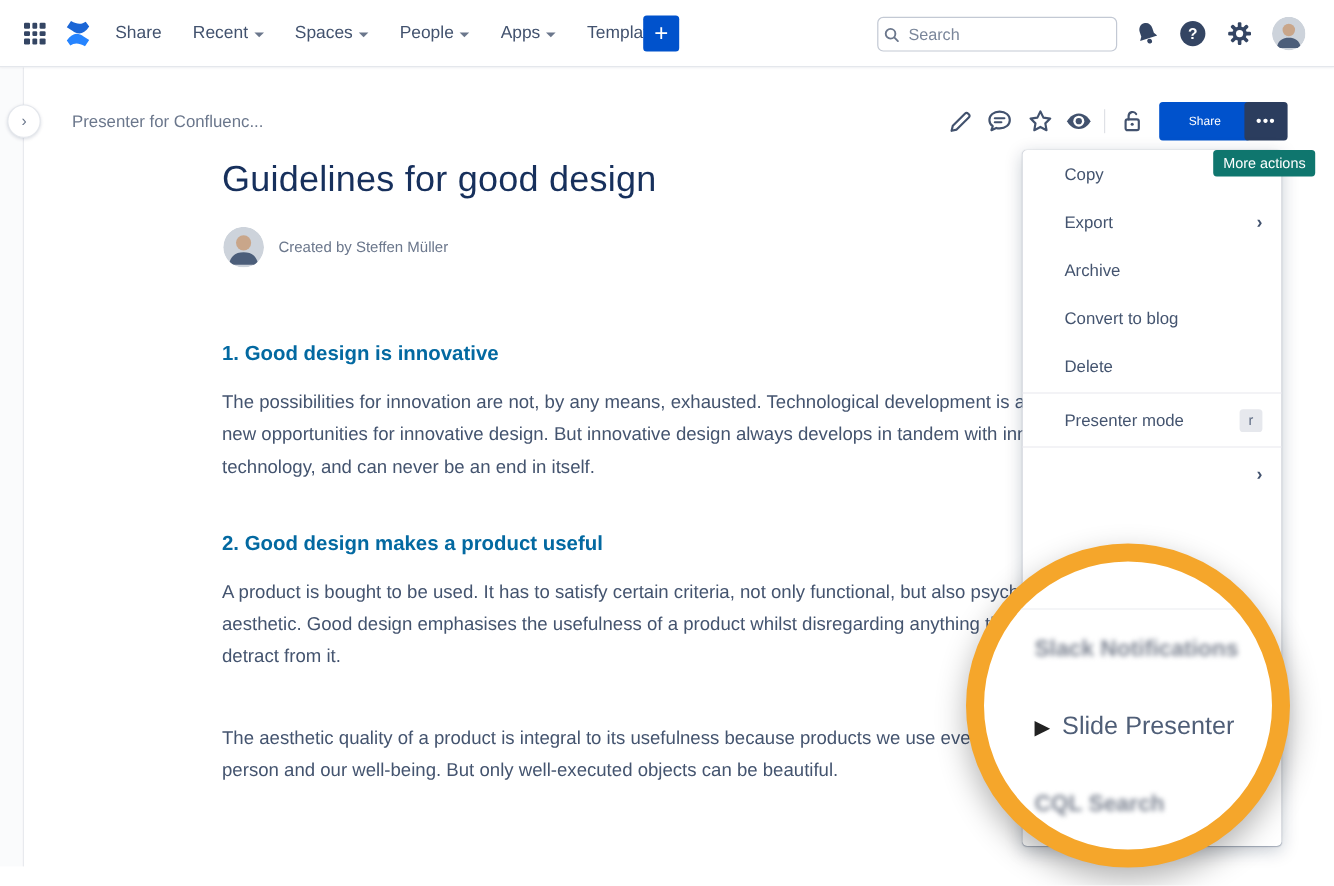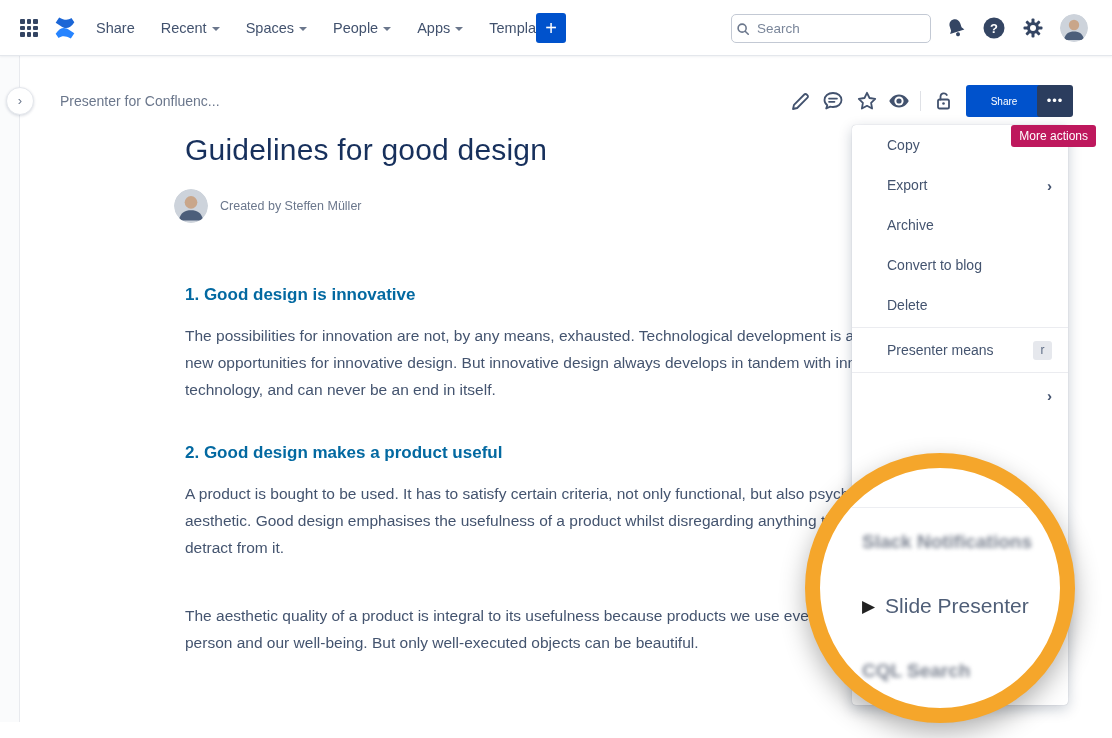--- a/index.html
+++ b/index.html
@@ -42,26 +42,26 @@
   
   .breadcrumb { position:absolute; left:60px; top:93px; font-size:14px; color:#6B778C; cursor:pointer; }
   .act-ico { position:absolute; top:89px; width:24px; height:24px; cursor:pointer; }
   .act-divider { position:absolute; left:920px; top:91px; width:1px; height:20px; background:#DFE1E6; }
   .share-btn { position:absolute; left:966px; top:85px; width:76px; height:32px; border:none;
     background:#0052CC; color:#fff; font-weight:normal; font-size:10px; border-radius:3px;
     font-family:"Liberation Sans",sans-serif; cursor:pointer; }
   .more-btn { position:absolute; left:1037px; top:85px; width:36px; height:32px; border:none;
     background:#2B3D5E; color:#fff; border-radius:3px; font-size:13px; letter-spacing:1px;
     line-height:30px; cursor:pointer; }
-  .tooltip { position:absolute; right:16px; top:125px; background:#be185d; color:#fff;
+  .tooltip { position:absolute; right:16px; top:125px; background:#0f766e; color:#fff;
     font-size:12px; padding:4px 8px; border-radius:3px; z-index:60; white-space:nowrap; }
   
   .page-title { position:absolute; left:185px; top:133px; font-size:30px; font-weight:400;
     color:#17305C; letter-spacing:.2px; }
-  .byline { position:absolute; left:174px; top:189px; display:flex; gap:12px; align-items:center; }
+  .byline { position:absolute; left:186px; top:189px; display:flex; gap:12px; align-items:center; }
   .byline .txt { font-size:12.5px; color:#6B778C; line-height:17px; }
   .section { position:absolute; left:185px; width:770px; z-index:1; }
   .section h2 { font-size:17px; font-weight:700; color:#0369a1; margin-bottom:17px; }
   .section p { font-size:15.5px; line-height:27px; color:#44546F; width:770px; }
   .s1 { top:285px; } .s2 { top:443px; } .s3 { top:602px; }
   
   .menu { position:absolute; left:852px; top:125px; width:216px; height:580px; background:#fff;
     border-radius:4px; box-shadow:0 4px 14px rgba(9,30,66,.22), 0 0 1px rgba(9,30,66,.3); z-index:40; }
   .menu-item { height:40px; display:flex; align-items:center; padding:0 16px; font-size:14px;
     color:#44546F; cursor:pointer; justify-content:space-between;margin-left:19px; }
@@ -249,21 +249,21 @@
       <span>Archive</span>
     </div>
   <div class="menu-item">
       <span>Convert to blog</span>
     </div>
   <div class="menu-item">
       <span>Delete</span>
     </div>
   <div class="menu-sep"></div>
   <div class="menu-item">
-      <span>Presenter means</span>
+      <span>Presenter mode</span>
       <span class="kbd">r</span>
     </div>
   <div class="menu-sep"></div>
   <div class="menu-item">
       <span></span>
       <span class="submenu-arrow">›</span>
     </div>
 </div>
 
 <div class="magnifier">

